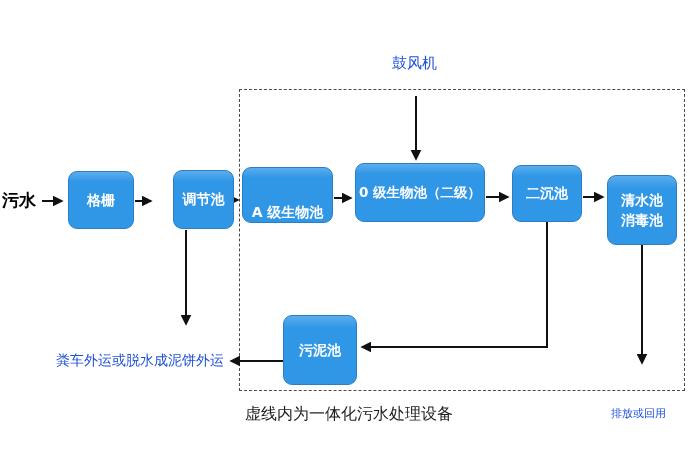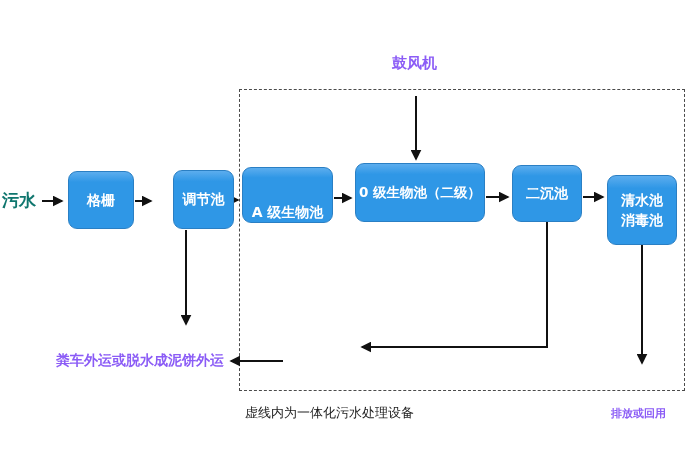--- a/index.html
+++ b/index.html
@@ -14,22 +14,22 @@
   svg.connectors{position:absolute;left:0;top:0;width:700px;height:450px;}
   .node{
     position:absolute;box-sizing:border-box;
     background:linear-gradient(180deg,#5cadee 0%,#2f97e6 18%,#2f97e6 100%);
     border:1.5px solid #2a7fc4;border-radius:9px;
     color:#ffffff;font-weight:bold;font-size:14px;
     display:flex;flex-direction:column;align-items:center;justify-content:center;
     text-align:center;line-height:1.45;
   }
   .lbl{position:absolute;white-space:nowrap;}
-  .lbl.black{color:#0f766e;font-weight:bold;}
-  .lbl.blue{color:#8b5cf6;font-weight:bold;}
+  .lbl.black{color:#000000;font-weight:bold;}
+  .lbl.blue{color:#1d4ed8;font-weight:normal;}
   .lbl.note{color:#1c1c1c;font-weight:normal;}
 </style>
 </head>
 <body>
 
 <div class="canvas">
 
   <div class="dashed-box"></div>
 
   <svg class="connectors" viewBox="0 0 700 450" xmlns="http://www.w3.org/2000/svg">
@@ -71,24 +71,27 @@
 
   <div class="node" style="left:512px;top:165px;width:70px;height:57px;">
     <span>二沉池</span>
   </div>
 
   <div class="node" style="left:607px;top:163px;width:70px;height:70px;margin-top:12px;">
     <span>清水池</span>
     <span>消毒池</span>
   </div>
 
+  <div class="node" style="left:283px;top:315px;width:74px;height:70px;">
+    <span>污泥池</span>
+  </div>
 
   <span class="lbl black" style="left:2px;top:189px;font-size:17px;">污水</span>
 
   <span class="lbl blue" style="left:392px;top:54px;font-size:15px;">鼓风机</span>
 
   <span class="lbl blue" style="left:56px;top:352px;font-size:14px;">粪车外运或脱水成泥饼外运</span>
 
   <span class="lbl blue" style="left:611px;top:406px;font-size:11px;">排放或回用</span>
 
-  <span class="lbl note" style="left:245px;top:404px;font-size:13px;">虚线内为一体化污水处理设备</span>
+  <span class="lbl note" style="left:245px;top:404px;font-size:16px;">虚线内为一体化污水处理设备</span>
 
 </div>
 
 </body></html>

